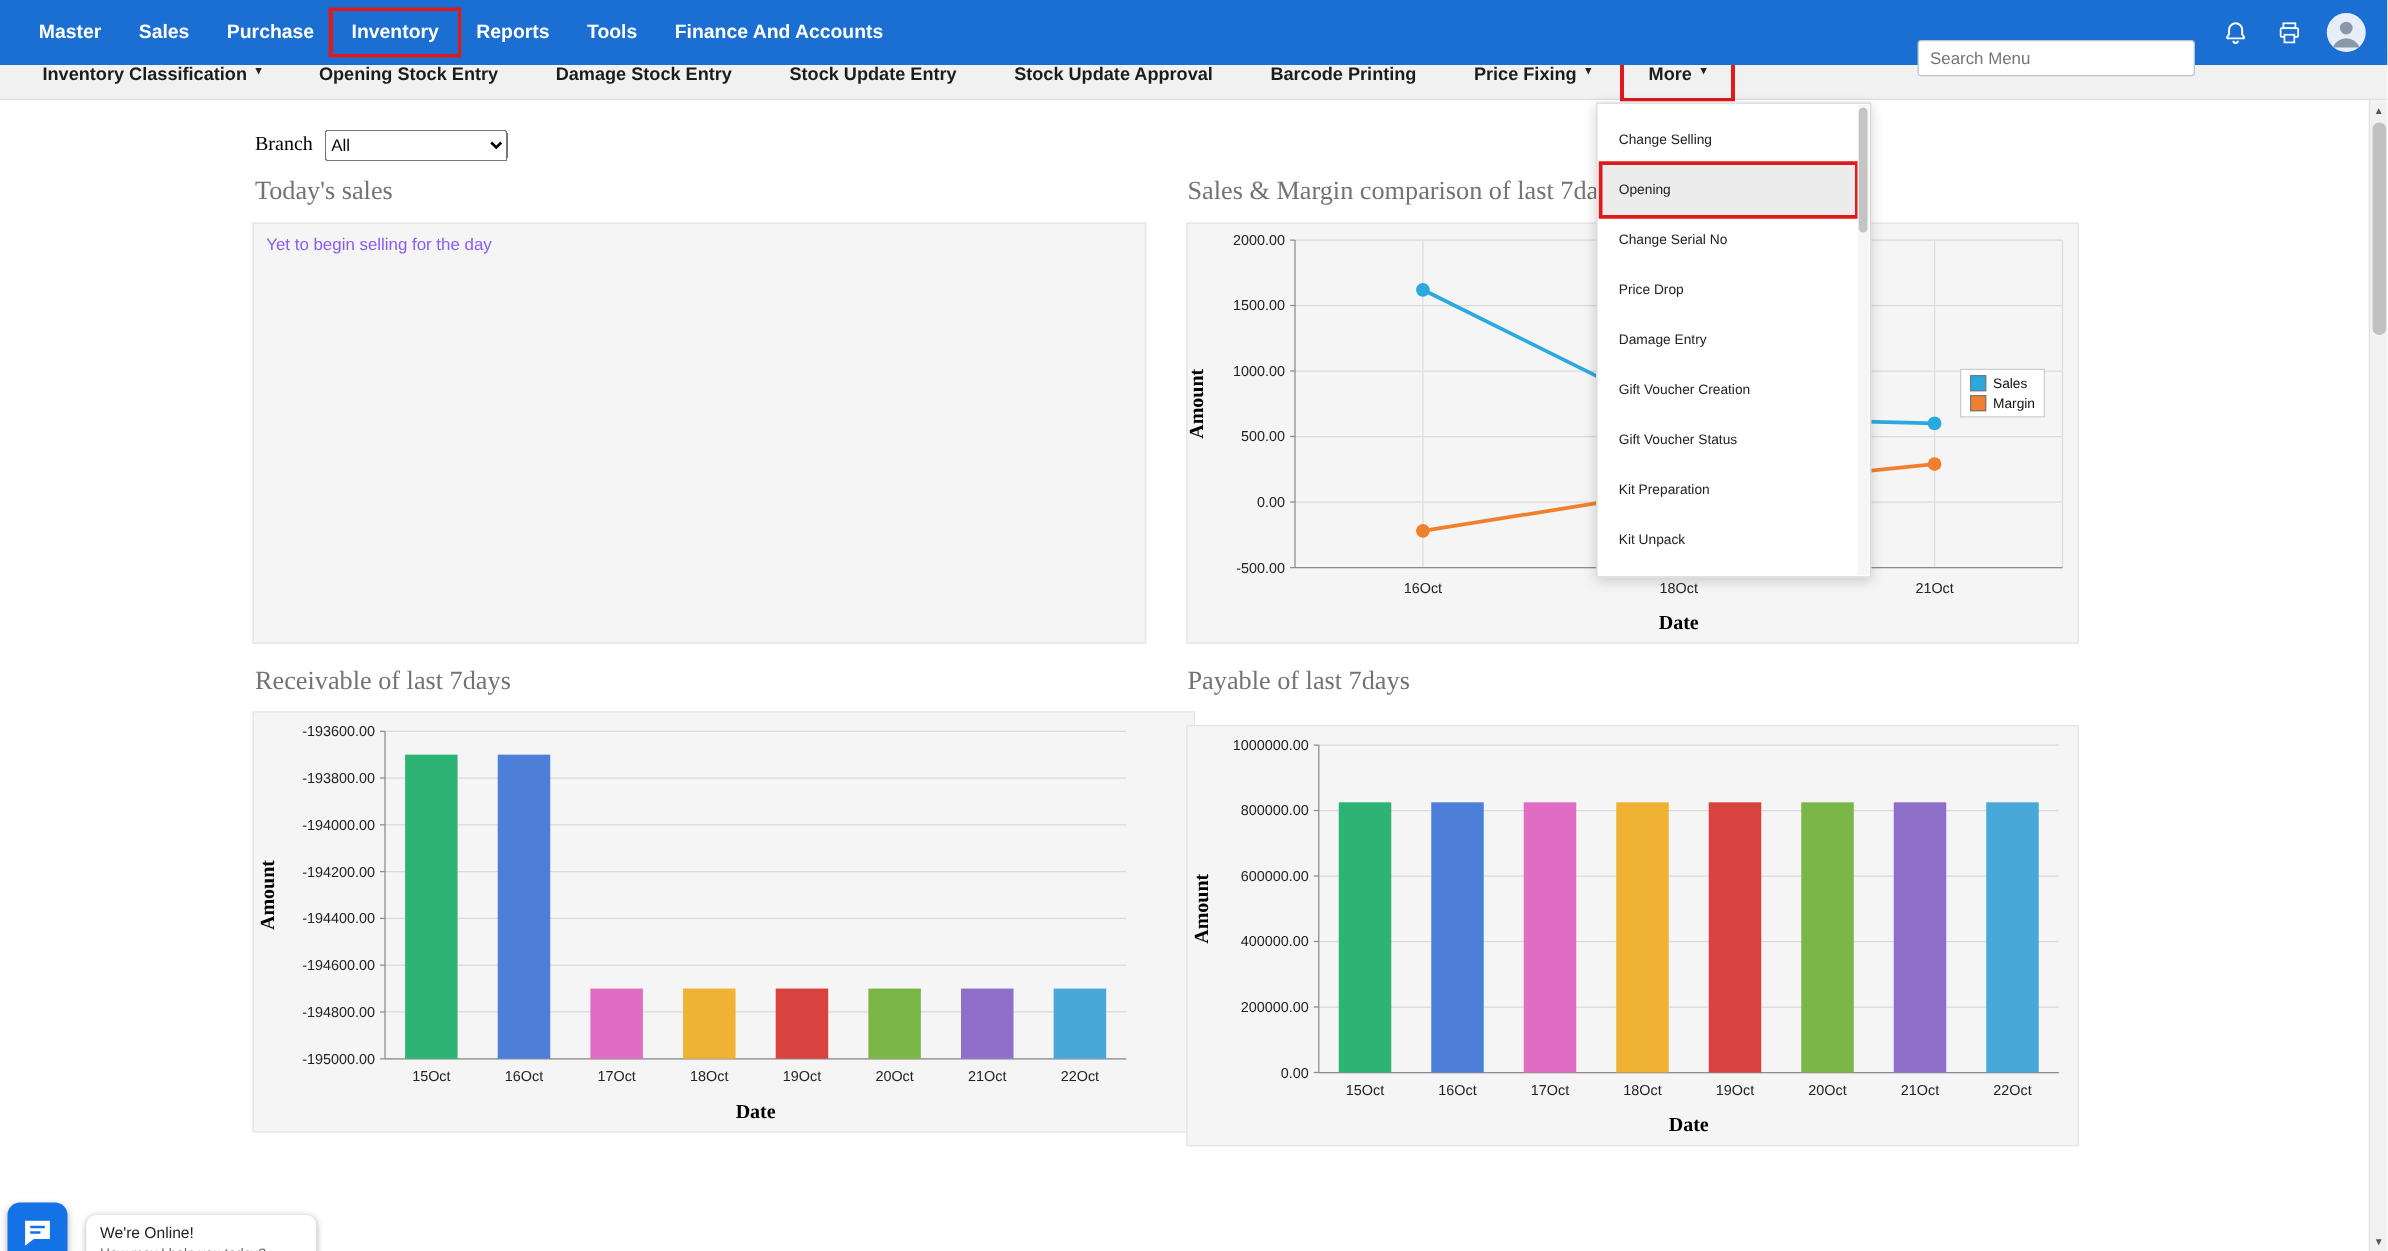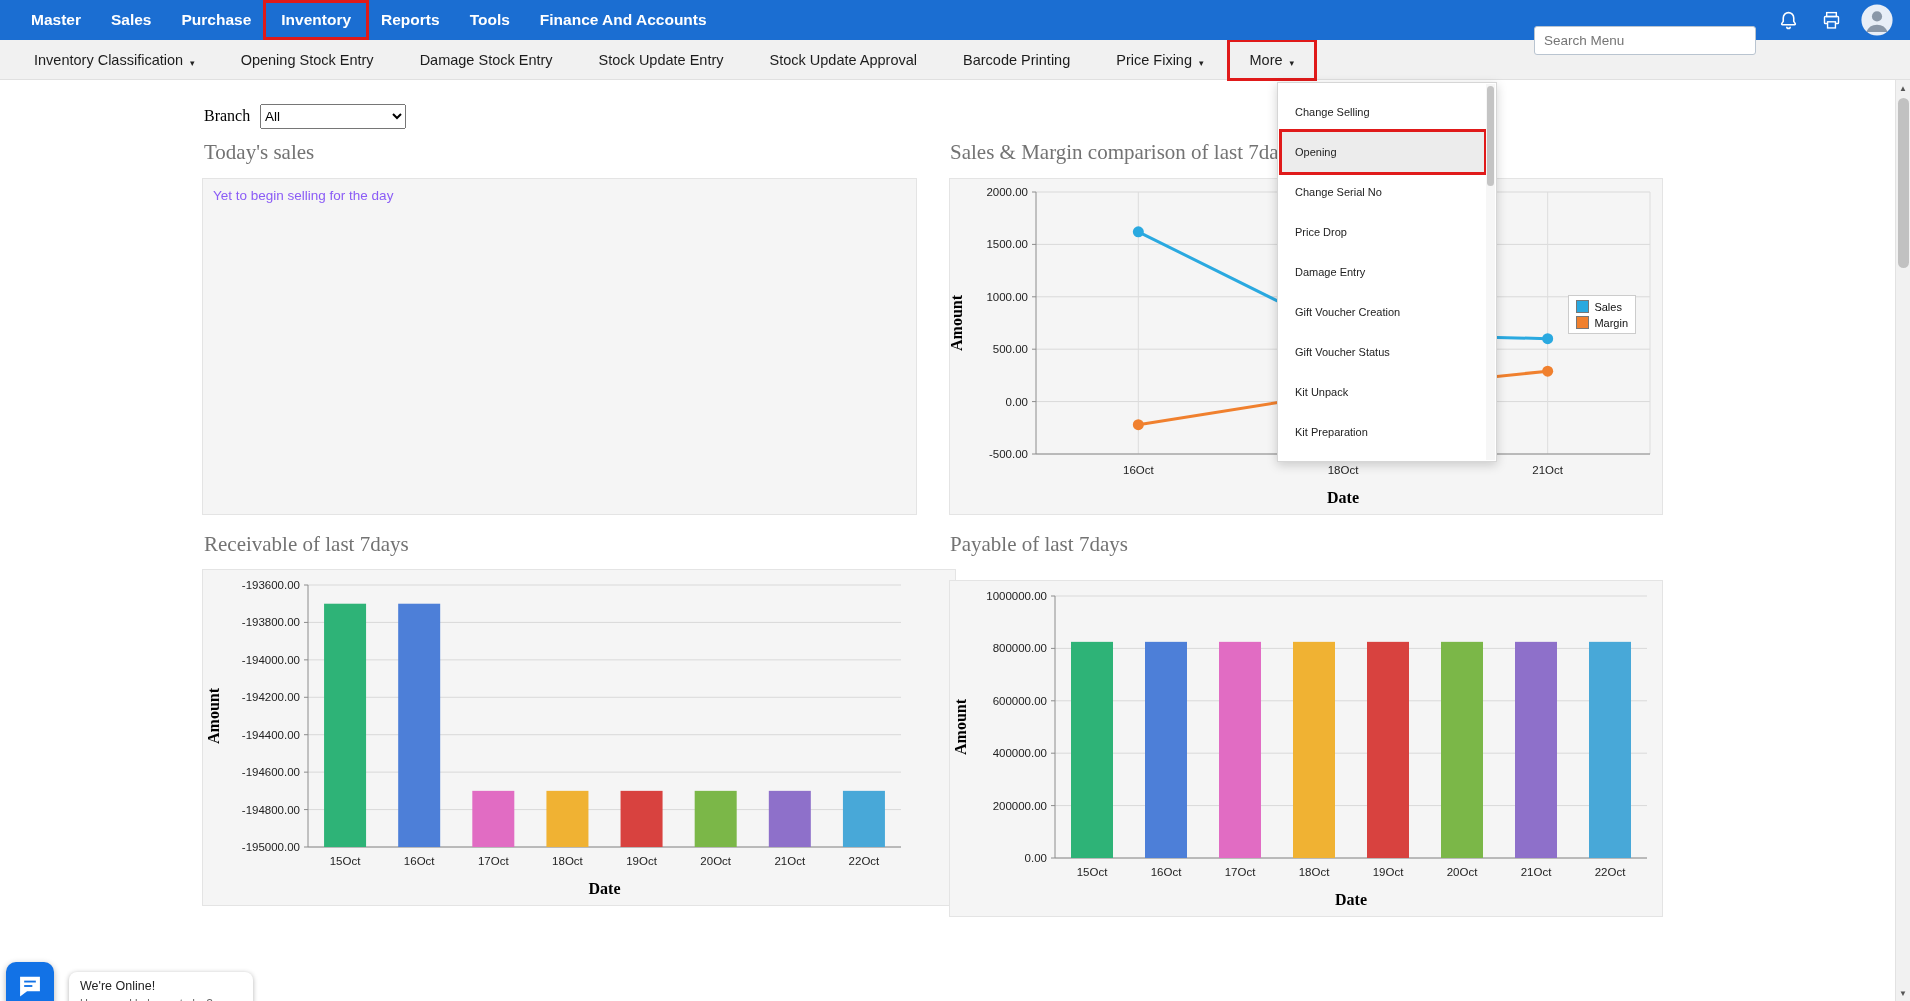--- a/index.html
+++ b/index.html
@@ -1,34 +1,34 @@
 <!DOCTYPE html>
 <html><head>
 <meta charset="utf-8">
 <style>
   :root{ --red:#e01a1a; }
   *{margin:0;padding:0;box-sizing:border-box;}
   html,body{width:1910px;height:1001px;}
   body{overflow:hidden;background:#fff;font-family:"Liberation Sans",sans-serif;position:relative;}
 
   
-  .topnav{position:absolute;left:0;top:0;width:1910px;height:40px;background:#1b6ed2;
+  .topnav{position:absolute;left:0;top:0;width:1910px;height:52px;background:#1b6ed2;
           display:flex;align-items:center;padding:0 16px;z-index:30;}
   .topnav-items{display:flex;align-items:center;}
   .topnav-item{color:#fff;font-weight:bold;font-size:15.5px;padding:8px 15px;white-space:nowrap;cursor:pointer;}
   .topnav-item.annotated{box-shadow:0 0 0 3px var(--red);}
   .search-input{margin-left:auto;width:222px;height:29px;border:1px solid #b9c4d0;border-radius:3px;
                 padding:0 9px;font-size:13.5px;color:#333;outline:none;background:#fff;margin-top:40px;}
   .icon-btn{margin-left:22px;display:flex;align-items:center;justify-content:center;cursor:pointer;}
 
   
   .subnav{position:absolute;left:0;top:40px;width:1910px;height:40px;background:#f1f1f1;
           border-bottom:1px solid #e0e0e0;display:flex;align-items:center;padding-left:14px;gap:6px;z-index:20;}
   .subnav-item{font-size:14.5px;color:#1c1c1c;padding:10px 20px;white-space:nowrap;display:flex;
-               align-items:flex-end;gap:7px;cursor:pointer;}
+               align-items:flex-start;gap:7px;cursor:pointer;font-weight:bold;}
   .subnav-item.annotated{box-shadow:0 0 0 3px var(--red);}
   .caret{font-size:9px;color:#222;line-height:1;}
 
   
   .dropdown{position:absolute;left:1277px;top:82px;width:220px;height:380px;background:#fff;
             border:1px solid #d6d6d6;box-shadow:0 3px 10px rgba(0,0,0,.18);z-index:60;padding:9px 0;}
   .dropdown-item{height:40px;display:flex;align-items:center;margin:0 12px 0 4px;padding-left:13px;
                  font-size:11px;color:#222;cursor:pointer;}
   .dropdown-item.annotated{background:#ececec;box-shadow:0 0 0 3px var(--red);}
   .dd-scroll{position:absolute;right:1px;top:1px;bottom:1px;width:9px;background:#f6f6f6;}
@@ -132,22 +132,22 @@
 
 <div class="dropdown">
   <div id="more-menu-items">
       <div class="dropdown-item">Change Selling</div>
       <div class="dropdown-item annotated">Opening</div>
       <div class="dropdown-item">Change Serial No</div>
       <div class="dropdown-item">Price Drop</div>
       <div class="dropdown-item">Damage Entry</div>
       <div class="dropdown-item">Gift Voucher Creation</div>
       <div class="dropdown-item">Gift Voucher Status</div>
+      <div class="dropdown-item">Kit Preparation</div>
       <div class="dropdown-item">Kit Unpack</div>
-      <div class="dropdown-item">Kit Preparation</div>
     </div>
   <div class="dd-scroll">
     <div class="dd-thumb"></div>
   </div>
 </div>
 
 <div class="branch-label">Branch</div>
 <select class="branch-select">
   <option>All</option>
 </select>

